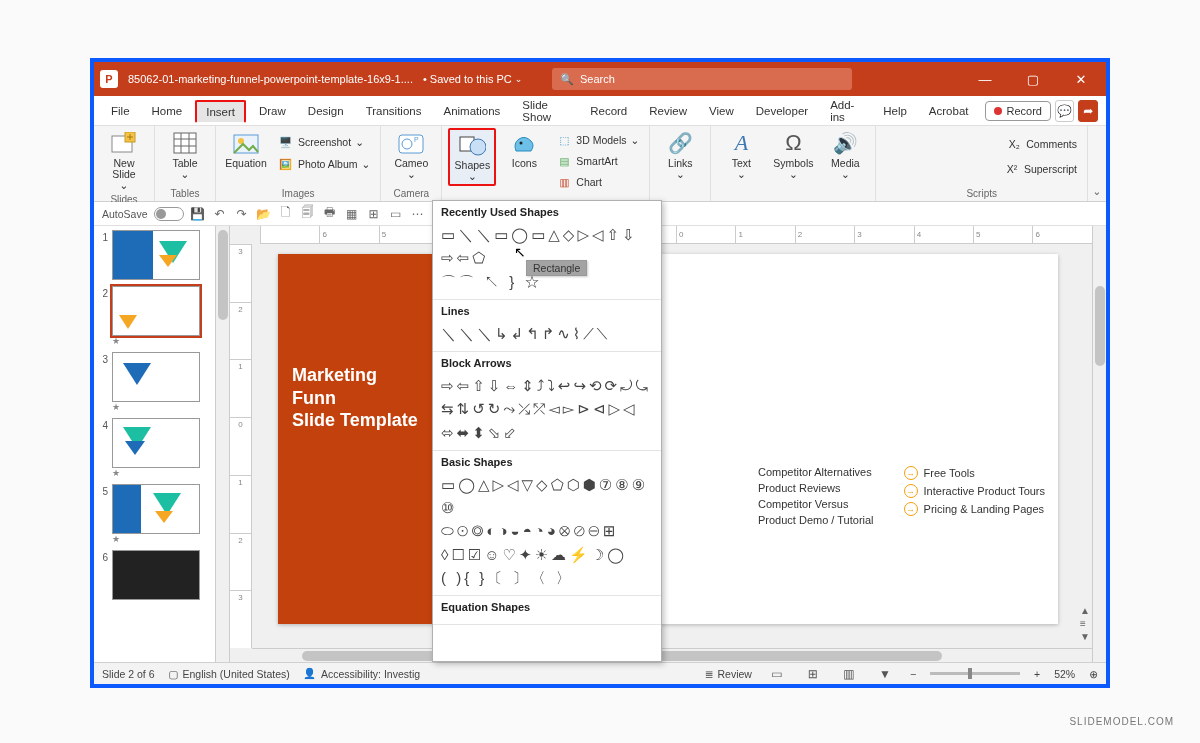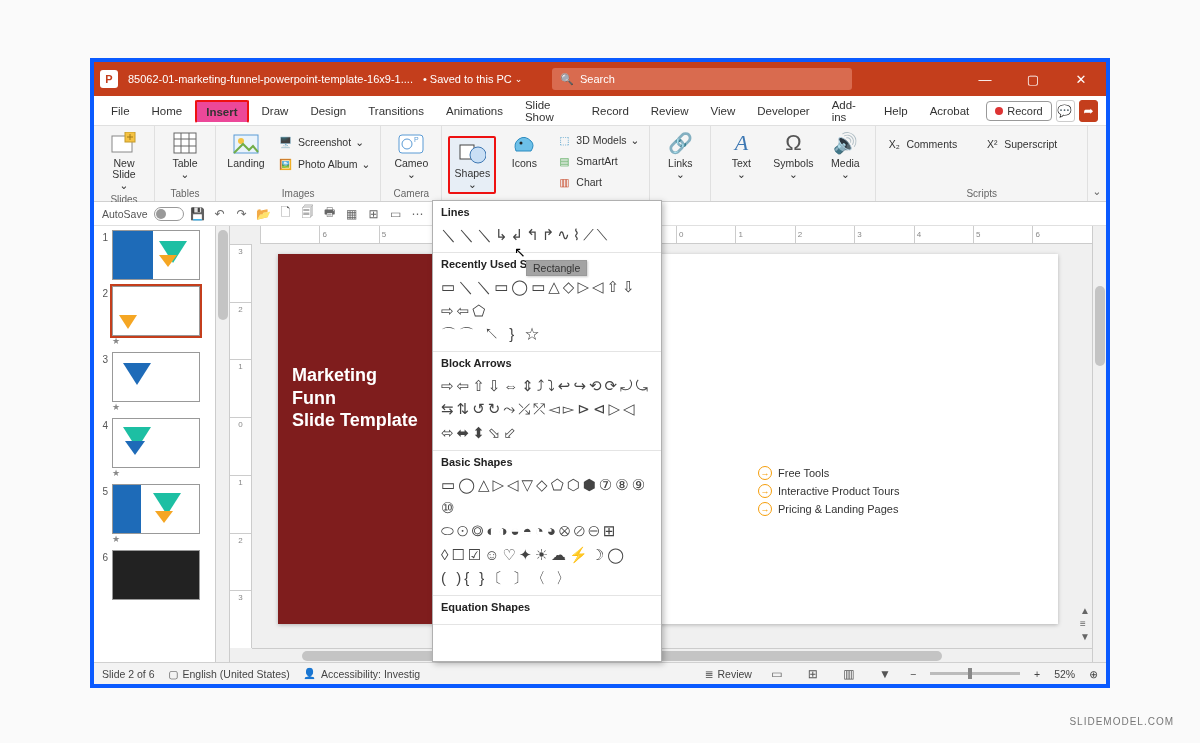--- a/index.html
+++ b/index.html
@@ -10,21 +10,21 @@
   .titlebar .app-icon { width: 18px; height: 18px; background: #fff; border-radius: 3px; display: flex; align-items: center; justify-content: center; color: #c43e1c; font-weight: bold; font-size: 11px; }
   .titlebar .doc-title { white-space: nowrap; overflow: hidden; text-overflow: ellipsis; max-width: 290px; }
   .titlebar .saved { display: flex; align-items: center; gap: 3px; }
   .titlebar .chev { font-size: 9px; }
   .searchbox { flex-shrink: 0; width: 300px; height: 22px; background: #d96b4f; border-radius: 3px; display: flex; align-items: center; gap: 6px; padding: 0 8px; color: #fff; font-size: 11px; margin-left: 20px; }
   .titlebar .spacer { flex: 1; }
   .winbtn { width: 38px; height: 34px; display: flex; align-items: center; justify-content: center; color: #fff; font-size: 13px; }
   
   .tabsrow { height: 30px; background: #fff; display: flex; align-items: center; padding: 0 8px; gap: 4px; font-size: 11.5px; color: #333; border-bottom: 1px solid #e0e0e0; }
   .tab { padding: 4px 9px; cursor: default; border-radius: 3px 3px 0 0; }
-  .tab.active { border: 2px solid #e11; border-bottom: 1px solid #fff; background: #ec4899; font-weight: 700; position: relative; top: 1px; }
+  .tab.active { border: 2px solid #e11; border-bottom: 1px solid #fff; background: #e5e5e5; font-weight: 400; position: relative; top: 1px; }
   .tabsrow .spacer { flex: 1; }
   .recordbtn { border: 1px solid #999; border-radius: 4px; padding: 3px 8px; display: flex; align-items: center; gap: 4px; font-size: 11px; }
   .recordbtn .dot { width: 8px; height: 8px; border-radius: 50%; background: #d33; }
   .sqbtn { width: 24px; height: 22px; border: 1px solid #ccc; border-radius: 3px; display: flex; align-items: center; justify-content: center; font-size: 12px; color: #555; }
   .sqbtn.orange { background: #c43e1c; color: #fff; border-color: #c43e1c; }
   
   .ribbon { height: 76px; background: #f5f5f5; border-bottom: 1px solid #d0d0d0; display: flex; font-size: 10.5px; color: #333; }
   .ribgroup { border-right: 1px solid #e0e0e0; padding: 2px 6px; display: flex; flex-direction: column; justify-content: space-between; }
   .ribgroup .row { display: flex; gap: 4px; align-items: flex-start; }
   .ribgroup .grplabel { text-align: center; font-size: 10px; color: #666; padding-top: 1px; }
@@ -49,21 +49,21 @@
   .funnel { position:absolute; left:8px; top:6px; width:0; height:0; border-left:14px solid transparent; border-right:14px solid transparent; border-top:22px solid #1e6bb8; }
   .funnel.small { border-left-width:9px; border-right-width:9px; border-top-width:14px; left:6px; top:28px; }
   .thumb .bluebox { position:absolute; left:0; top:0; width:40px; height:100%; background:#1e6bb8; }
   .star { font-size: 9px; color: #888; }
   .canvas-wrap { flex: 1; position: relative; overflow: hidden; background: #f0f0f0; }
   .rulerh { position: absolute; top: 0; left: 30px; right: 0; height: 18px; background: #fff; border-bottom: 1px solid #ccc; font-size: 8px; color: #888; display: flex; align-items: center; }
   .rulerh .tick { flex: 1; border-left: 1px solid #ccc; padding-left: 2px; height: 100%; display:flex; align-items:center; }
   .rulerv { position: absolute; top: 18px; left: 0; width: 22px; bottom: 14px; background: #fff; border-right: 1px solid #ccc; font-size: 8px; color: #888; display: flex; flex-direction: column; }
   .rulerv .tick { flex:1; border-top:1px solid #ccc; padding-top:2px; text-align:center; }
   .slide { position: absolute; left: 48px; top: 28px; width: 780px; height: 370px; background: #fff; box-shadow: 0 1px 4px rgba(0,0,0,.25); }
-  .slide .leftpanel { position:absolute; left:0; top:0; width:160px; height:100%; background:#7f1d1d; color:#fff; padding:110px 14px 0 14px; font-size:18px; font-weight:600; line-height:1.25; }
+  .slide .leftpanel { position:absolute; left:0; top:0; width:160px; height:100%; background:#c2410c; color:#fff; padding:110px 14px 0 14px; font-size:18px; font-weight:600; line-height:1.25; }
   .slide .content-right { position:absolute; left:480px; top:210px; font-size:11px; color:#333; display:flex; gap:30px; }
   .content-right ul { list-style:none; }
   .content-right li { padding: 2px 0; display:flex; align-items:center; gap:6px;}
   .content-right .arr { display:inline-flex; width:14px; height:14px; border:1.5px solid #f59e0b; border-radius:50%; align-items:center; justify-content:center; color:#f59e0b; font-size:9px;}
   .hscroll { position: absolute; bottom: 0; left: 22px; right: 0; height: 14px; background: #f0f0f0; border-top: 1px solid #ccc; }
   .hscroll .bar { position:absolute; left:50px; top:2px; height:10px; width:640px; background:#c4c4c4; border-radius:5px; }
   .updownicons { position:absolute; bottom:20px; right:2px; display:flex; flex-direction:column; gap:2px; font-size:10px; color:#666;}
   
   .shapesdd { position: absolute; left: 338px; top: 138px; width: 230px; height: 462px; background: #fff; border: 1px solid #b0b0b0; box-shadow: 2px 2px 6px rgba(0,0,0,.25); font-size: 11px; color: #222; overflow: hidden; z-index: 50; }
   .shapesdd .cat { border-bottom: 1px solid #e4e4e4; padding: 5px 8px 6px 8px; }
@@ -160,21 +160,21 @@
     <div class="ribgroup">
       <div class="row">
         <div class="bigbtn">
           <div class="ico">
               <svg width="26" height="22">
                 <rect x="1" y="3" width="24" height="18" fill="#eaf3fb" stroke="#5b9bd5"></rect>
                 <circle cx="8" cy="9" r="3" fill="#f5c242"></circle>
                 <polyline points="1,21 10,12 16,18 20,14 25,20" fill="none" stroke="#70ad47" stroke-width="2"></polyline>
               </svg>
             </div>
-          <div class="lbl">Landing</div>
+          <div class="lbl">Equation</div>
         </div>
         <div style="display:flex;flex-direction:column;gap:2px;padding-top:4px;">
           <div class="smallbtn"><span class="ico">🖥️</span><span>Screenshot</span> ⌄</div>
           <div class="smallbtn"><span class="ico">🖼️</span><span>Photo Album</span> ⌄</div>
         </div>
       </div>
       <div class="grplabel">Images</div>
     </div>
     <div class="ribgroup">
       <div class="row">
@@ -186,21 +186,21 @@
                 <text x="16" y="10" font-size="7" fill="#5b9bd5">P</text>
               </svg>
             </div>
           <div class="lbl"><span>Cameo</span><br>⌄</div>
         </div>
       </div>
       <div class="grplabel">Camera</div>
     </div>
     <div class="ribgroup" style="border-right:1px solid #e0e0e0;">
       <div class="row">
-        <div class="bigbtn redbox" style="background:#e7eef6;margin-top:8px;">
+        <div class="bigbtn redbox" style="background:#e7eef6;">
           <div class="ico">
               <svg width="28" height="24">
                 <rect x="2" y="4" width="14" height="14" fill="#fff" stroke="#444"></rect>
                 <circle cx="20" cy="14" r="8" fill="#c9dff5" stroke="#3e78b3"></circle>
               </svg>
             </div>
           <div class="lbl"><span>Shapes</span><br>⌄</div>
         </div>
         <div class="bigbtn">
           <div class="ico">
@@ -245,21 +245,21 @@
           <div class="lbl"><span>Symbols</span><br>⌄</div>
         </div>
         <div class="bigbtn">
           <div class="ico" style="font-size:20px;color:#555;">🔊</div>
           <div class="lbl"><span>Media</span><br>⌄</div>
         </div>
       </div>
       <div class="grplabel">&nbsp;</div>
     </div>
     <div class="ribgroup" style="flex:1;">
-      <div class="row" style="flex-direction:row;gap:19px;padding-top:6px;">
+      <div class="row" style="flex-direction:column;gap:5px;padding-top:6px;align-items:flex-end;">
         <div class="smallbtn">
             <span class="ico">X₂</span>
             <span>Comments</span>
           </div>
         <div class="smallbtn">
             <span class="ico">X²</span>
             <span>Superscript</span>
           </div>
       </div>
       <div class="grplabel">Scripts</div>
@@ -372,20 +372,34 @@
           <div class="tick">2</div>
           <div class="tick">3</div>
       </div>
       <div class="slide">
         <div class="leftpanel">
           <span>Marketing Funn</span><br><span>Slide Template</span>
         </div>
         <div class="content-right">
           <ul>
             <li>
+                <span>Competitor Alternatives</span>
+              </li>
+            <li>
+                <span>Product Reviews</span>
+              </li>
+            <li>
+                <span>Competitor Versus</span>
+              </li>
+            <li>
+                <span>Product Demo / Tutorial</span>
+              </li>
+          </ul>
+          <ul>
+            <li>
                 <span class="arr">→</span>
                 <span>Free Tools</span>
               </li>
             <li>
                 <span class="arr">→</span>
                 <span>Interactive Product Tours</span>
               </li>
             <li>
                 <span class="arr">→</span>
                 <span>Pricing &amp; Landing Pages</span>
@@ -421,27 +435,27 @@
     <div class="zoomslider">
         <div class="th"></div>
       </div>
     <span>+</span>
     <span>52%</span>
     <span>⊕</span>
   </div>
 
   <div class="shapesdd">
     <div class="cat">
-      <div class="catlabel">Lines</div>
-      <div class="shaperow">＼＼＼↳↲↰↱∿⌇⟋⟍</div>
-    </div>
-    <div class="cat">
       <div class="catlabel">Recently Used Shapes</div>
       <div class="shaperow">▭＼＼▭◯▭△◇▷◁⇧⇩⇨⇦⬠</div>
       <div class="shaperow">⌒⌒&nbsp;↖&nbsp;}&nbsp;☆</div>
+    </div>
+    <div class="cat">
+      <div class="catlabel">Lines</div>
+      <div class="shaperow">＼＼＼↳↲↰↱∿⌇⟋⟍</div>
     </div>
     <div class="cat">
       <div class="catlabel">Block Arrows</div>
       <div class="shaperow">⇨⇦⇧⇩⇔⇕⤴⤵↩↪⟲⟳⤾⤿</div>
       <div class="shaperow">⇆⇅↺↻⤳⤰⤱◅▻⊳⊲▷◁</div>
       <div class="shaperow">⬄⬌⬍⬂⬃</div>
     </div>
     <div class="cat">
       <div class="catlabel">Basic Shapes</div>
       <div class="shaperow">▭◯△▷◁▽◇⬠⬡⬢⑦⑧⑨⑩</div>

